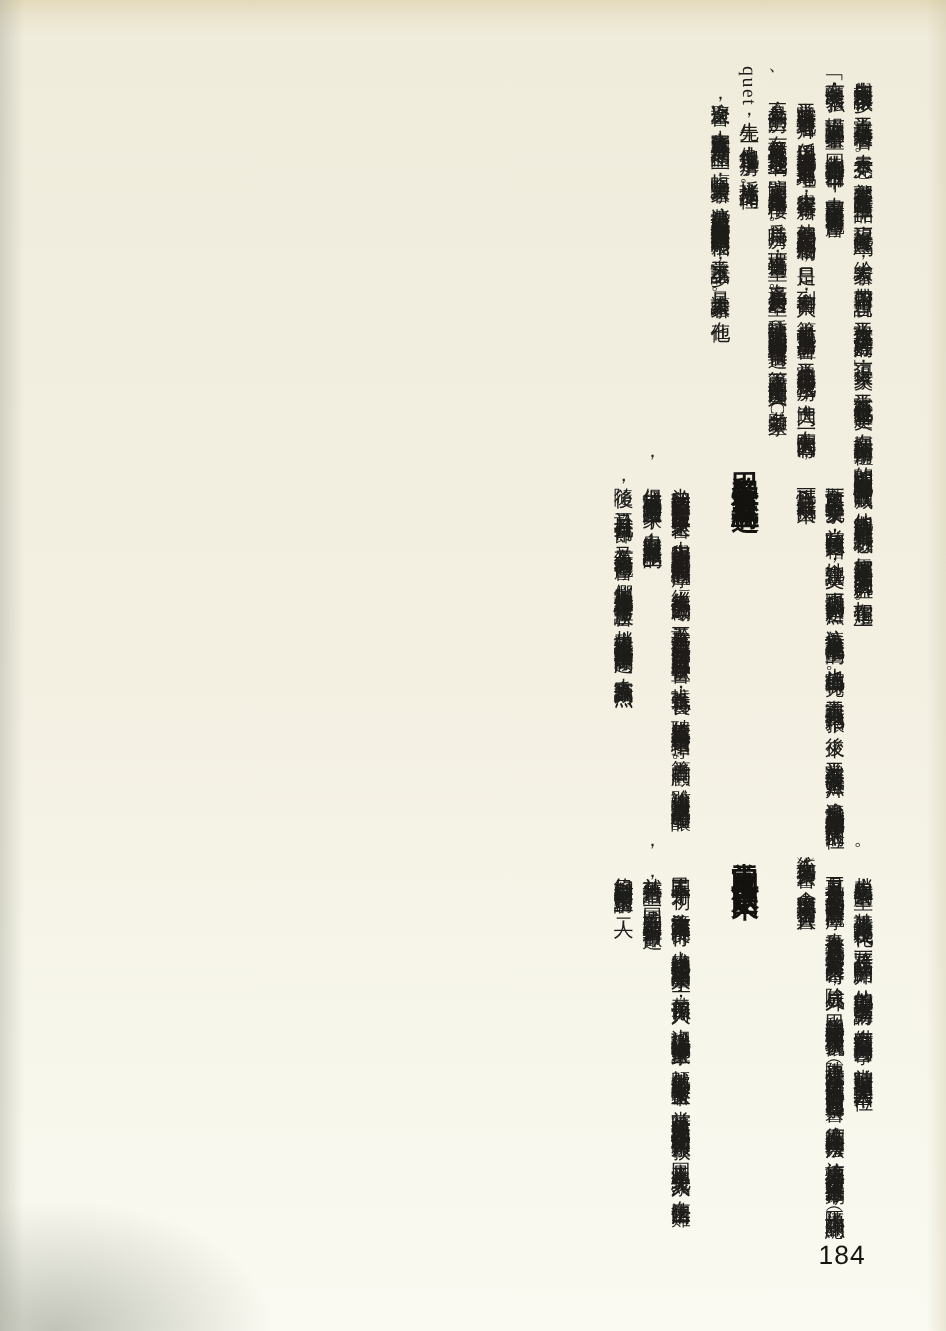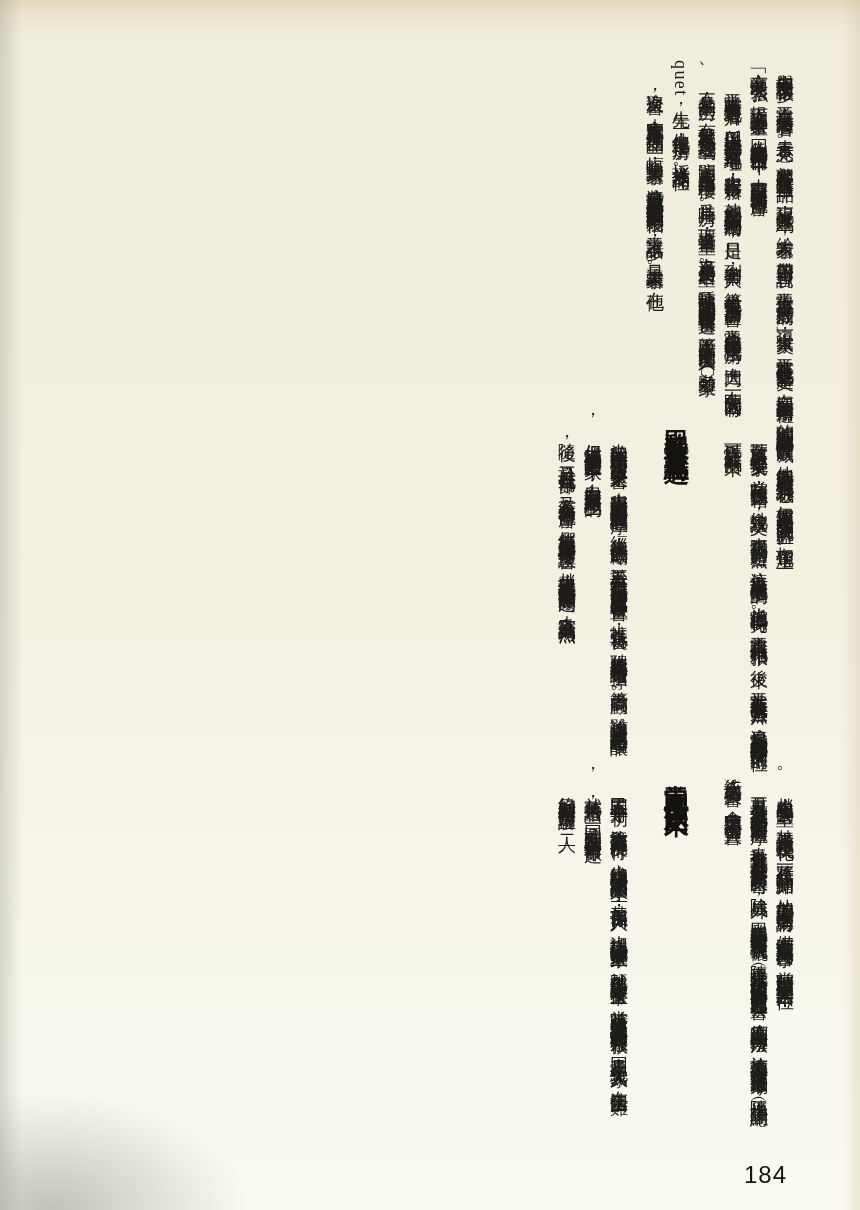--- a/index.html
+++ b/index.html
@@ -37,21 +37,21 @@
   .heading{
     margin:0 21px;
     font-size:25px;
     font-weight:bold;
     line-height:46px;
     letter-spacing:3.4px;
     color:#14130f;
     white-space:nowrap;
   }
   .page-num{
-    position:absolute;left:744px;top:1161px;
+    position:absolute;left:744px;top:1128px;
     font-family:"Liberation Sans","DejaVu Sans",sans-serif;
     font-size:24px;letter-spacing:1px;color:#15140f;
   }
 </style>
 </head>
 <body>
 
 <div class="page">
 
   <div class="vsec sec-top">

